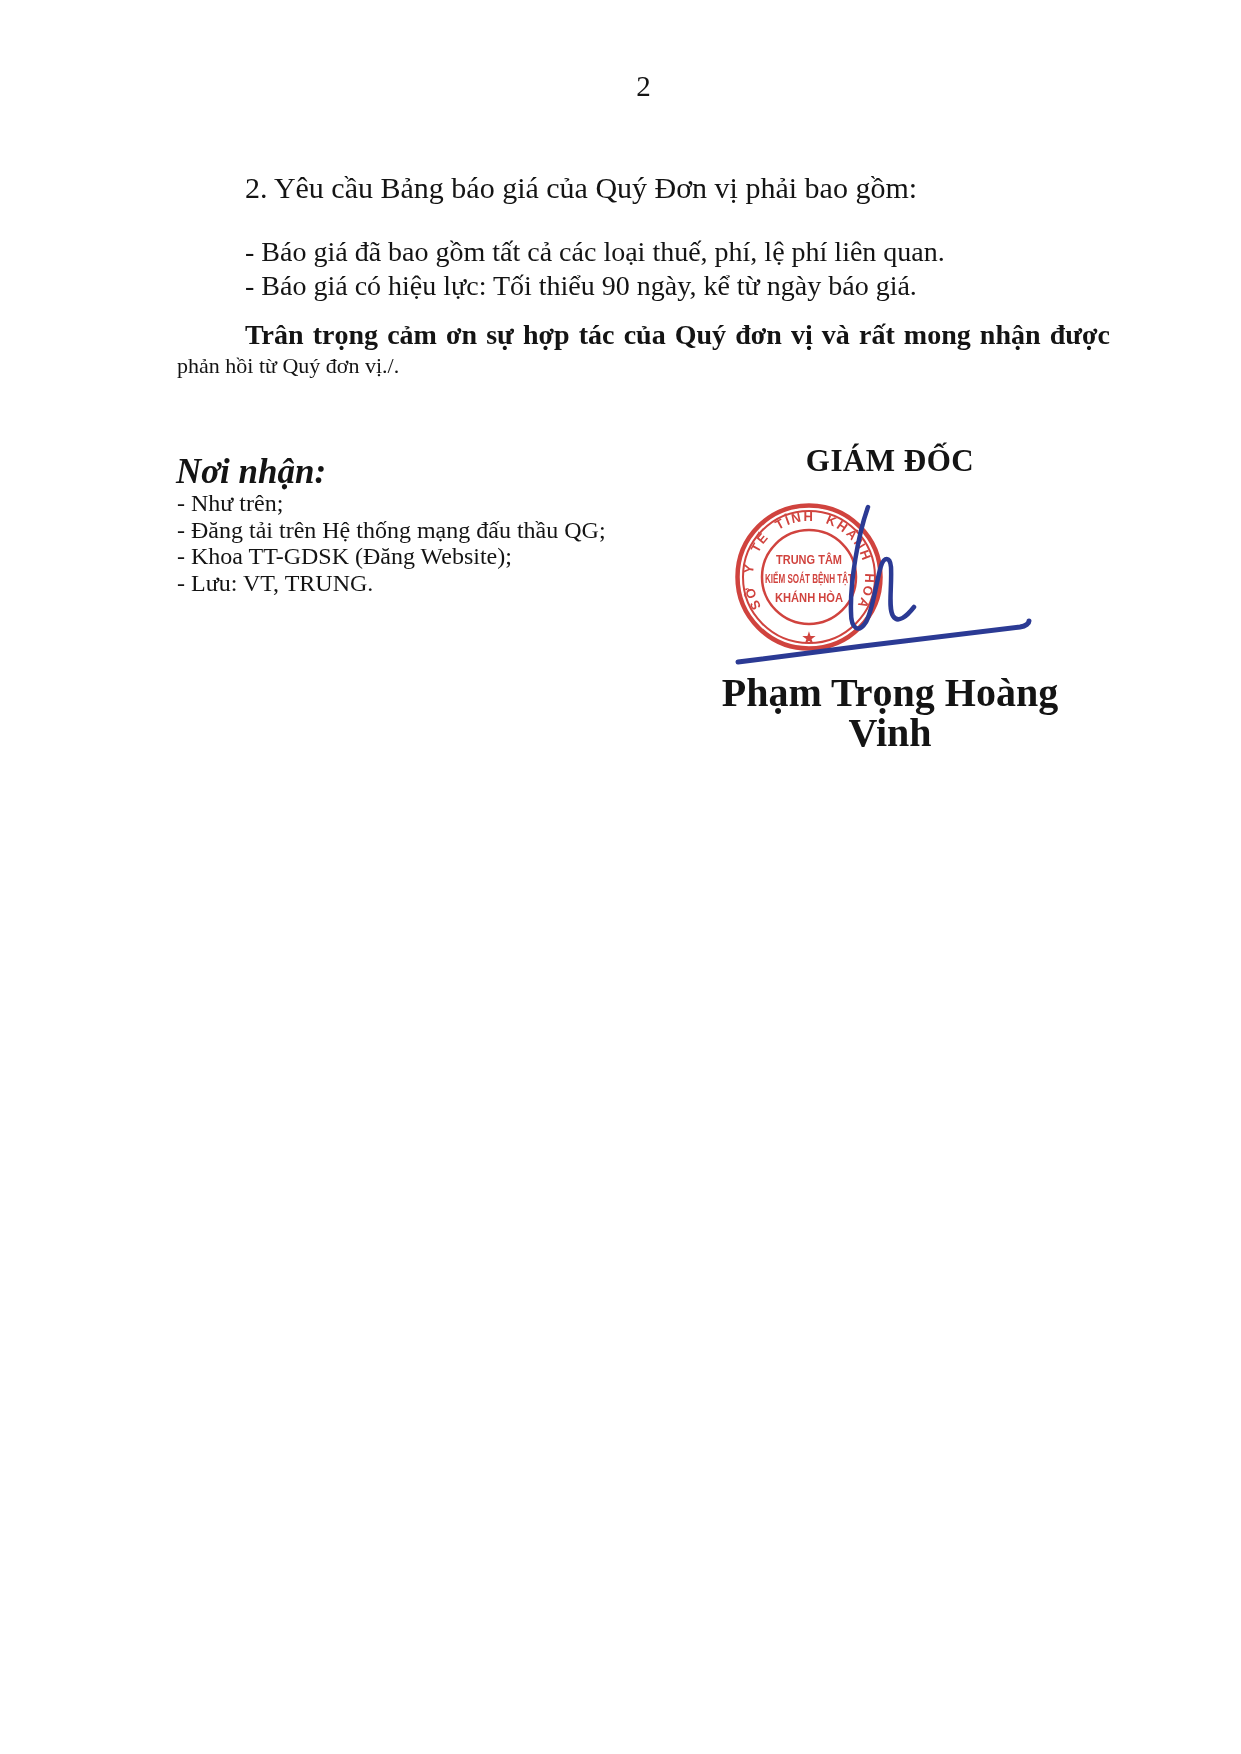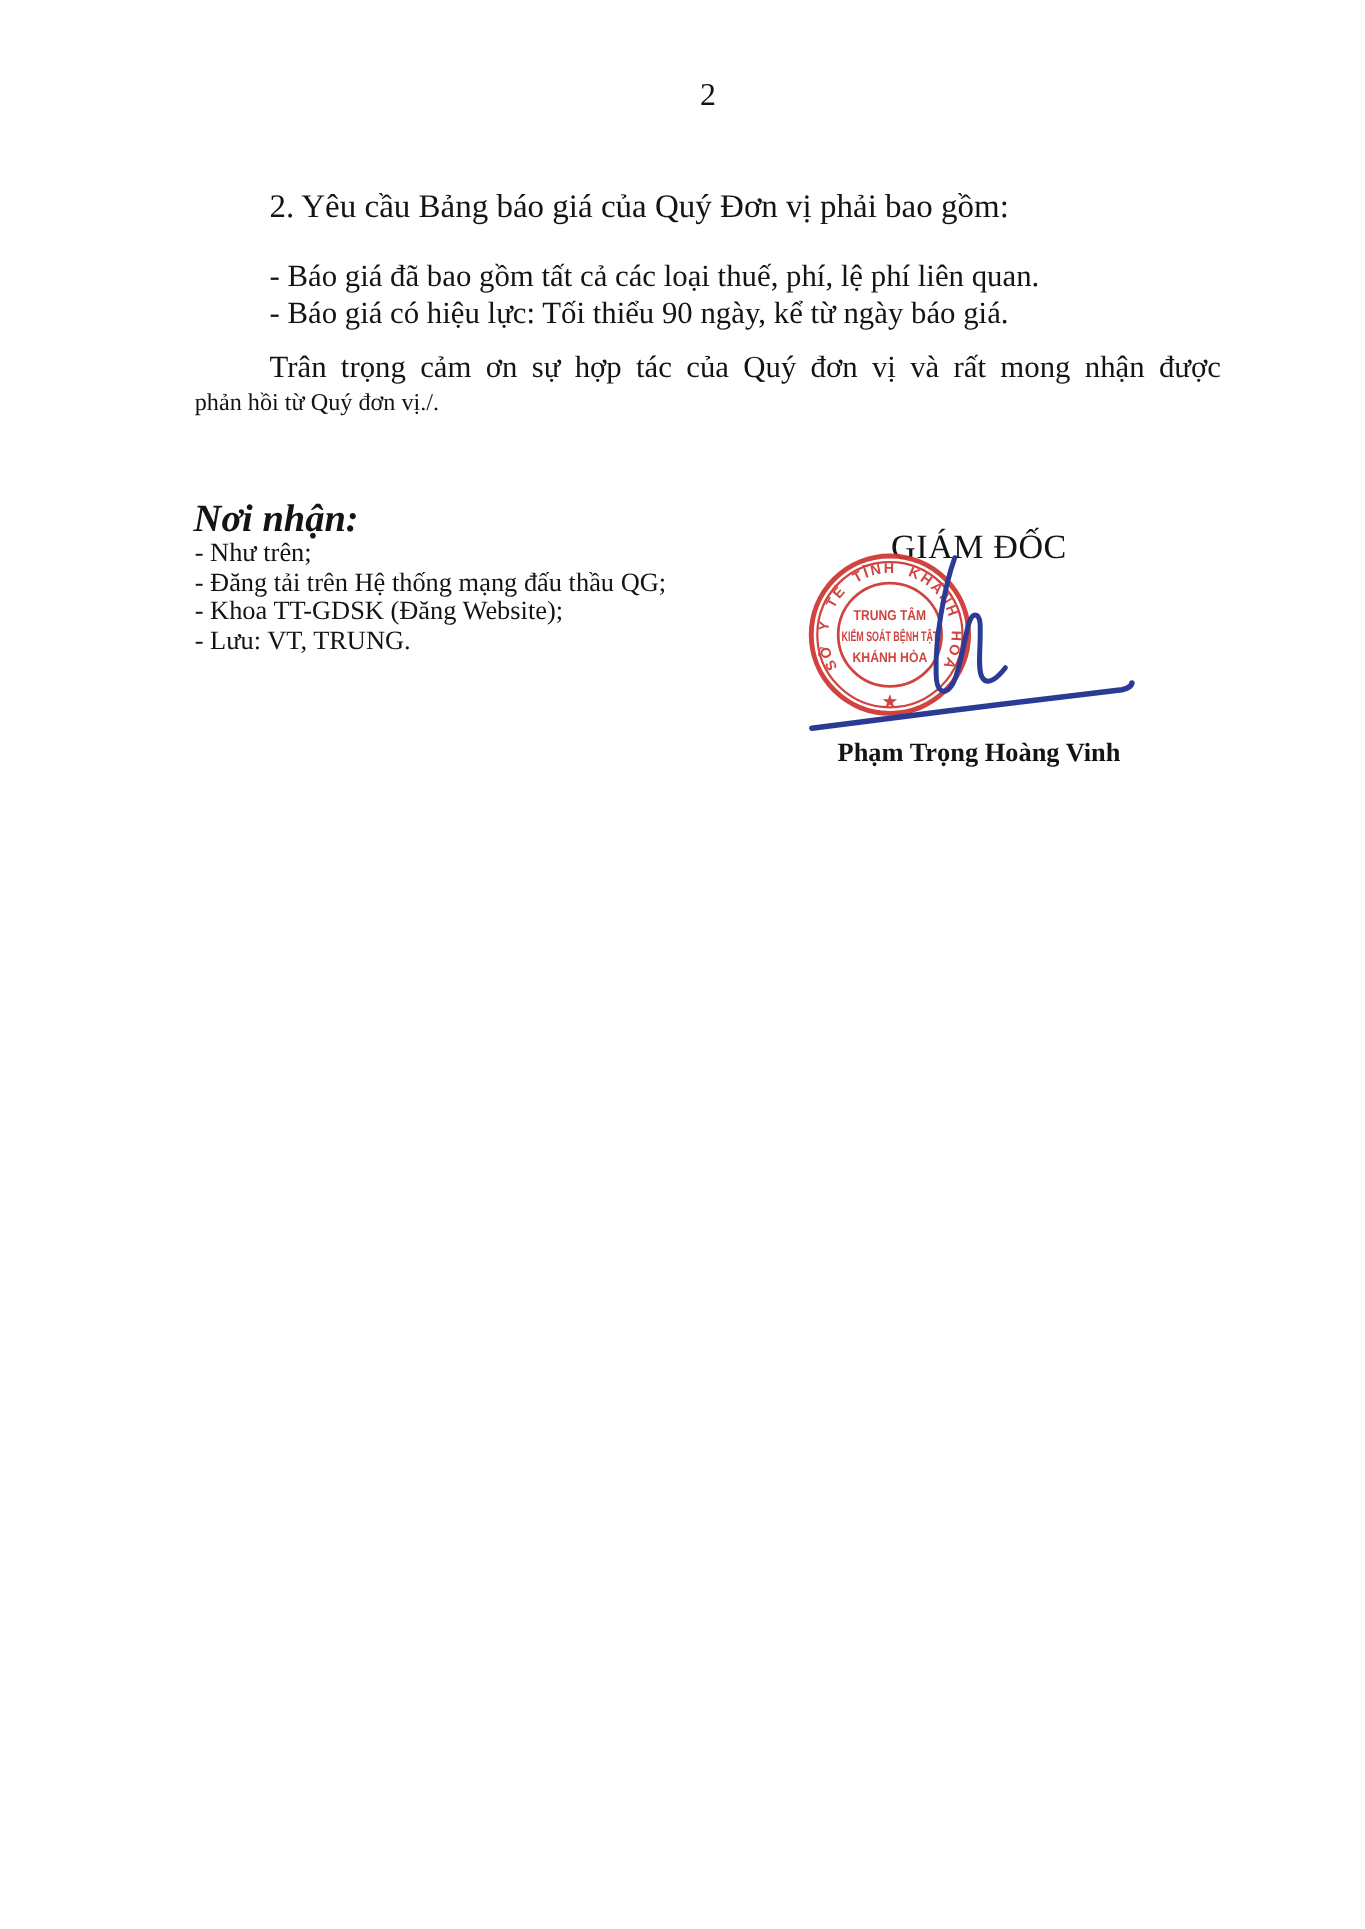--- a/index.html
+++ b/index.html
@@ -23,43 +23,42 @@
     white-space:nowrap;
   }
   .body-line {
     left:177px; width:933px;
     text-indent:68px; font-size:28px;
     white-space:nowrap;
   }
   .closing-l1 {
     left:177px; top:321px; width:933px;
     text-indent:68px; font-size:28px;
-    text-align:justify; text-align-last:justify;
+    text-align:justify; text-align-last:justify;font-weight:bold;
   }
   .closing-l2 {
     left:177px; top:355px; width:933px;
     font-size:22px;
   }
   .noi-nhan {
     left:176px; top:454px;
     font-size:35px; font-weight:bold; font-style:italic;
   }
   .recipients {
     left:177px; top:490px; width:520px;
     font-size:24px; line-height:26.6px;
   }
   .director {
     left:730px; top:445px; width:320px;
-    text-align:center; font-size:31px; font-weight:normal;
+    text-align:center; font-size:31px; font-weight:bold;
     letter-spacing:0.5px;
-    margin-top:36px;
   }
   .signer {
     left:705px; top:673px; width:370px;
-    text-align:center; font-size:24px; font-weight:bold;
+    text-align:center; font-size:40px; font-weight:bold;
   }
   .stamp-svg  { left:723px; top:492px; }
   .sig-svg    { left:700px; top:440px; }
   .stamp-text {
     font-family:"Liberation Sans", sans-serif;
     font-weight:bold;
   }
   .ring-text  { font-size:13px; letter-spacing:2px; word-spacing:5px; }
   .ctr-1      { font-size:13px; }
   .ctr-2      { font-size:12.5px; }

